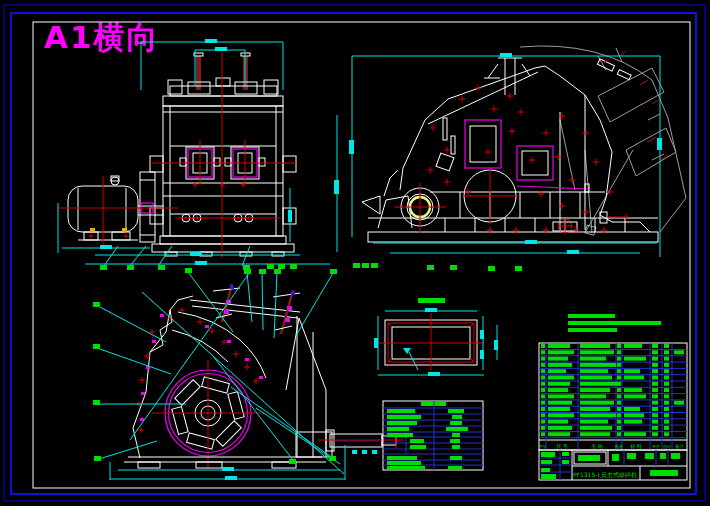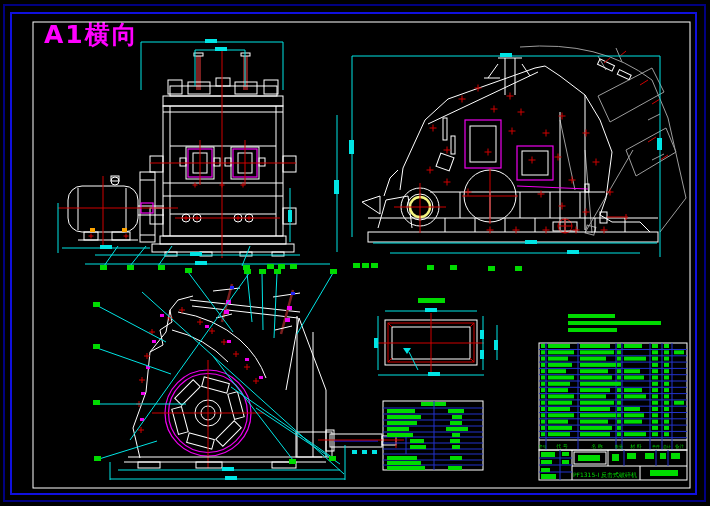--- a/index.html
+++ b/index.html
@@ -1,18 +1,18 @@
 <!DOCTYPE html>
 <html><head>
 <meta charset="utf-8">
 <style>
   html,body{margin:0;padding:0;background:#000;}
   #canvas{position:relative;width:710px;height:506px;background:#000;overflow:hidden;
           font-family:"DejaVu Sans",sans-serif;}
-  #sheet-label{position:absolute;left:44px;top:22px;color:#FF00FF;font-size:25px;
+  #sheet-label{position:absolute;left:44px;top:22px;color:#FF00FF;font-size:31px;
                font-weight:bold;letter-spacing:2px;line-height:1;}
   svg{position:absolute;left:0;top:0;}
   svg text{font-family:"DejaVu Sans",sans-serif;}
   .w{stroke:#FFFFFF;fill:none;stroke-width:1}
   .c{stroke:#00E5E5;fill:none;stroke-width:1}
   .cf{fill:#00E5E5;stroke:none}
   .r{stroke:#CF0000;fill:none;stroke-width:1}
   .dr{fill:#7A1F1F;stroke:none}
   .m{stroke:#EE00EE;fill:none;stroke-width:1.2}
   .mf{fill:#EE00EE;stroke:none}

